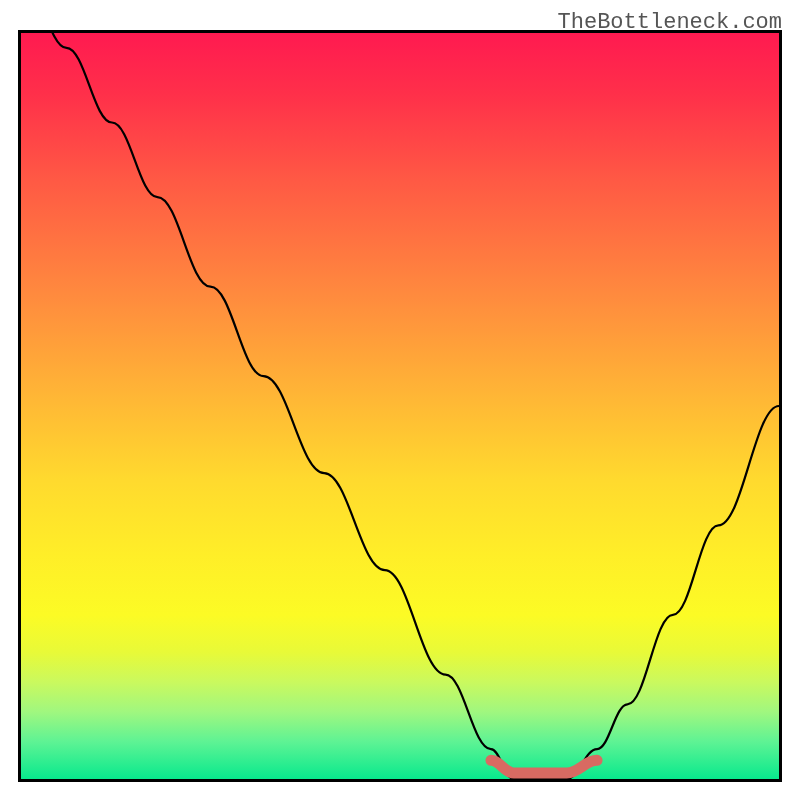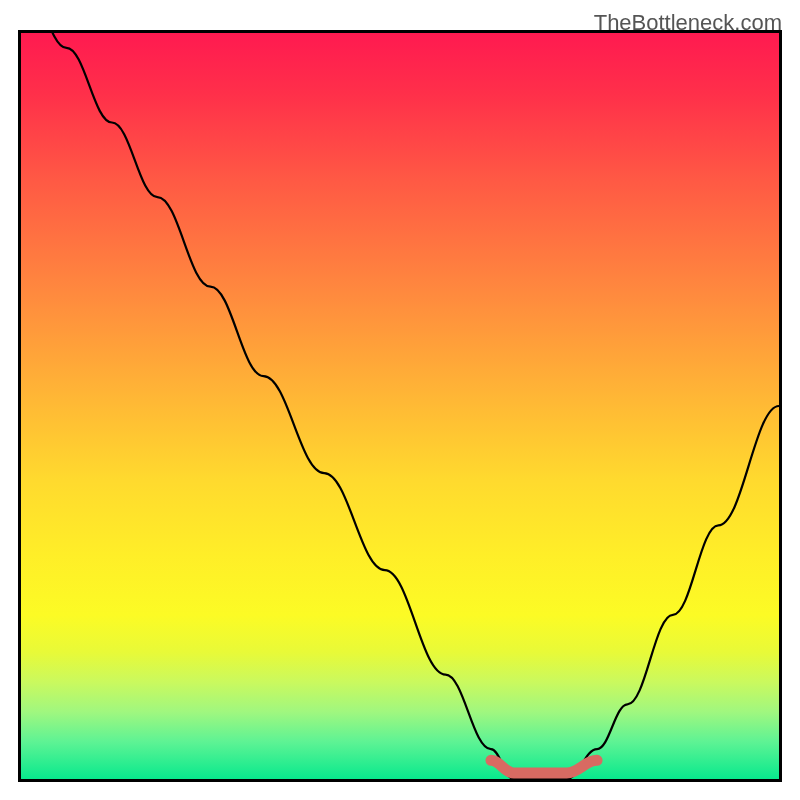--- a/index.html
+++ b/index.html
@@ -14,21 +14,21 @@
     position: relative;
     width: 800px;
     height: 800px;
   }
   .watermark {
     position: absolute;
     top: 10px;
     right: 18px;
     font-size: 22px;
     color: #555;
-    font-family: Liberation Sans, sans-serif;
+    font-family: Liberation Mono, monospace;
     z-index: 10;
   }
   .plot-frame {
     position: absolute;
     top: 30px;
     left: 18px;
     width: 764px;
     height: 752px;
     background: #000;
   }

